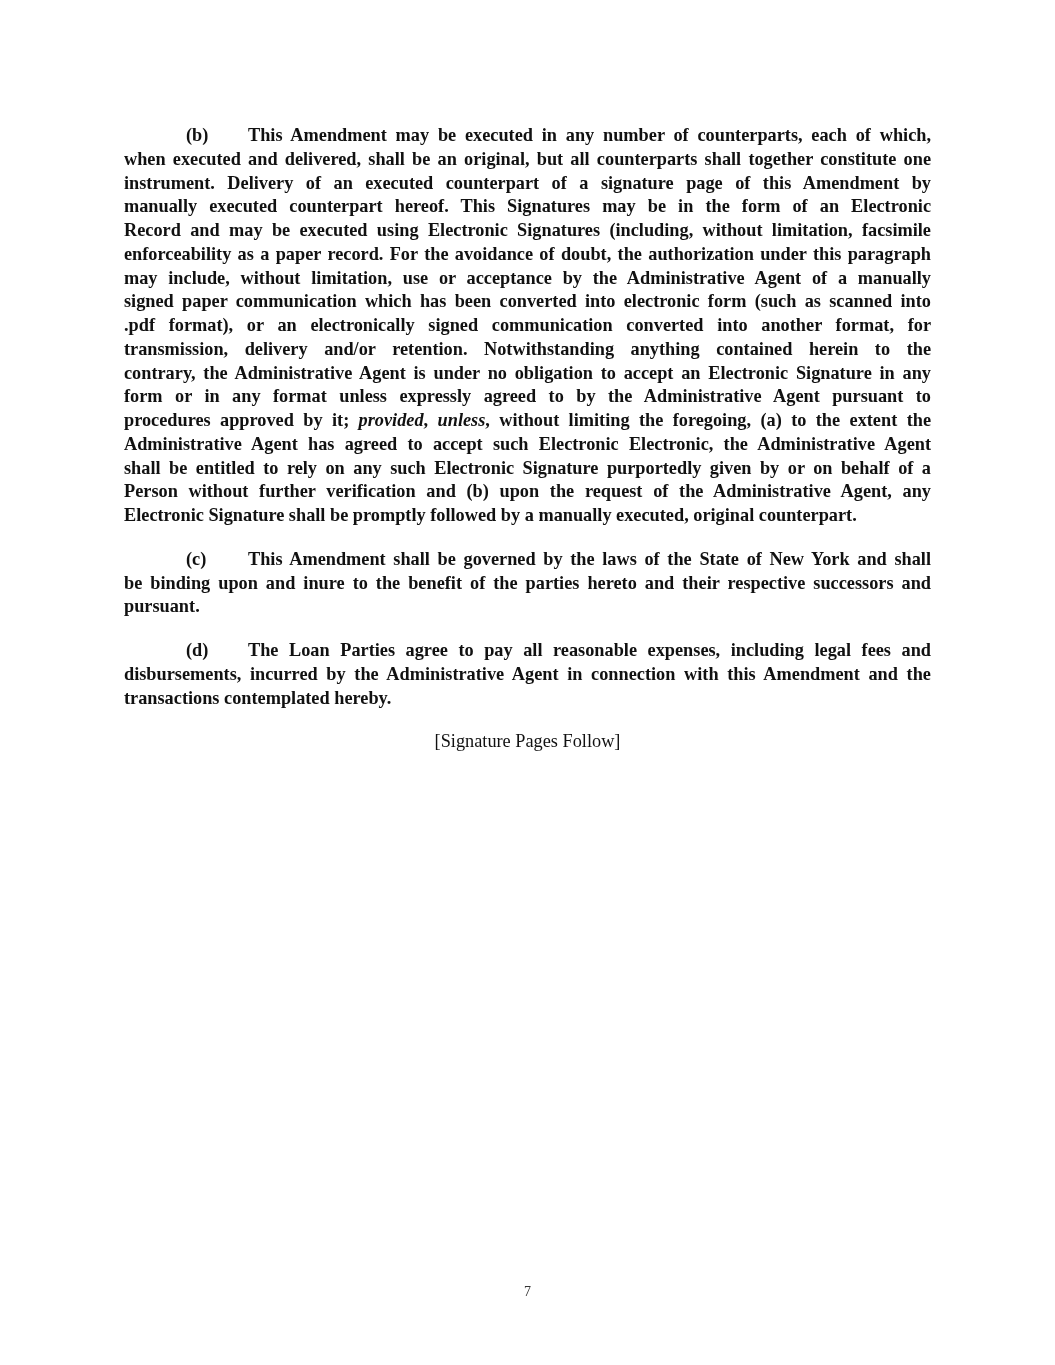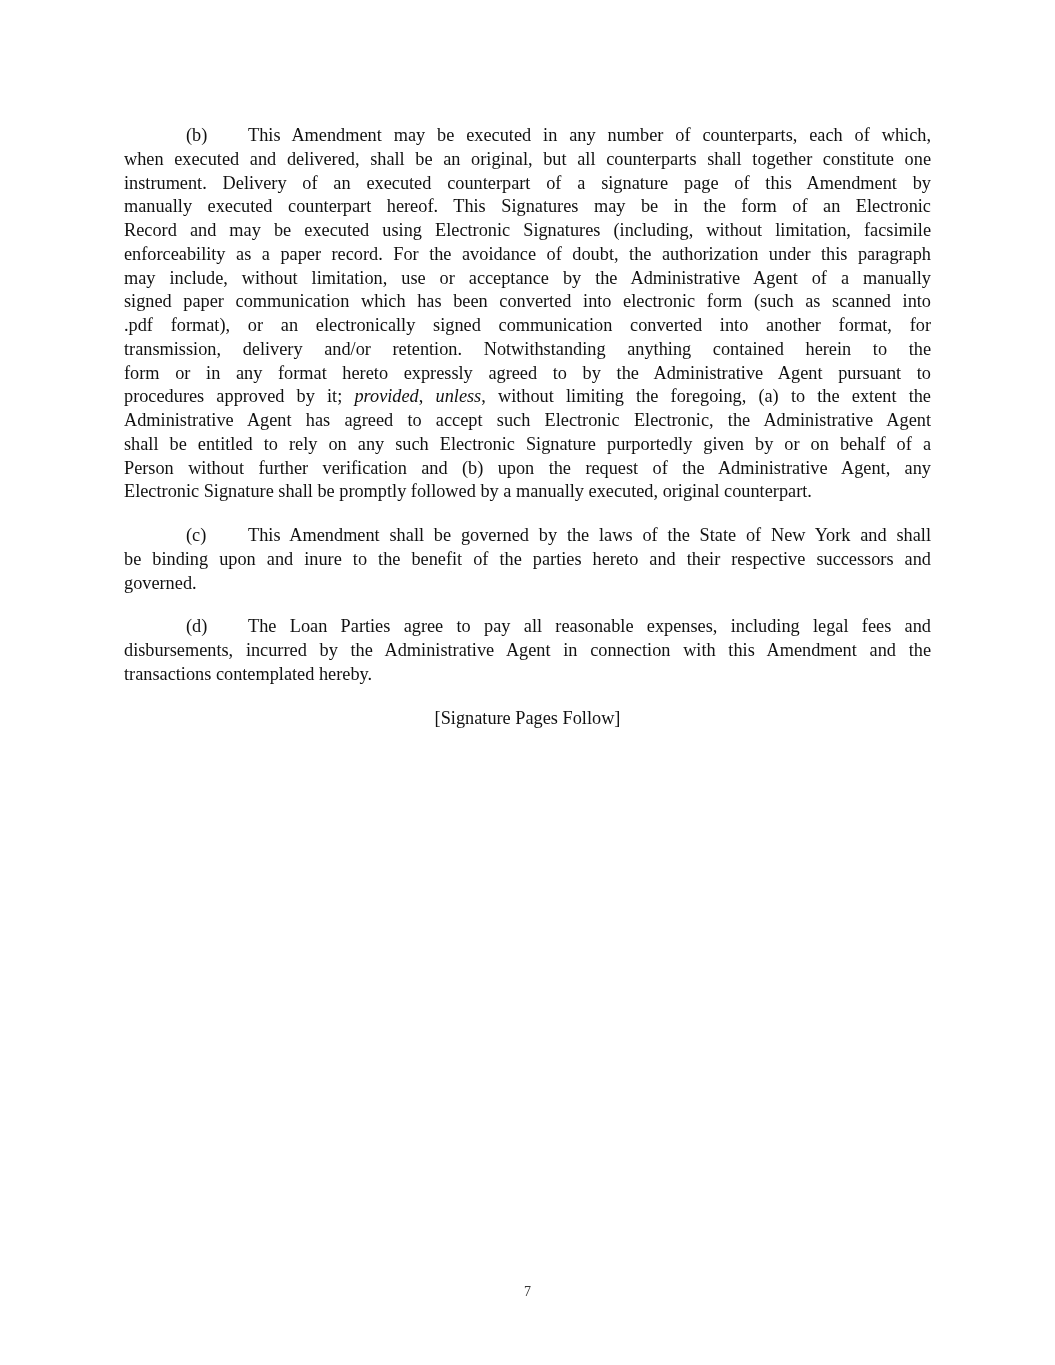--- a/index.html
+++ b/index.html
@@ -2,21 +2,21 @@
 <html><head>
   <meta charset="utf-8">
   <style>
     html, body { margin: 0; padding: 0; background: #ffffff; }
     body { width: 1055px; height: 1365px; position: relative; overflow: hidden; }
     .page {
       position: absolute; left: 124px; top: 124px; width: 807px;
       font-family: "Liberation Serif", serif; font-size: 18.3px; line-height: 23.75px;
       color: #111111;
     }
-    .para { text-align: justify; margin: 0 0 20px 0; }
+    .para { text-align: justify; margin: 0 0 20px 0; font-weight: bold; }
     .para .lbl { display: inline-block; width: 62px; margin-left: 62px; }
     .line { display: block; text-align: justify; text-align-last: justify; white-space: nowrap; }
     .line.last { text-align-last: left; }
     .center { text-align: center; margin-top: 12px; }
     .pagenum {
       position: absolute; left: 0; width: 1055px; top: 1284px; text-align: center;
       font-family: "Liberation Serif", serif; font-size: 14px; color: #333333;
     }
     i { font-style: italic; }
   </style>
@@ -29,32 +29,33 @@
     <span class="line"><span class="lbl">(b)</span><span>This Amendment may be executed in any number of counterparts, each of which,</span></span>
     <span class="line">when executed and delivered, shall be an original, but all counterparts shall together constitute one</span>
     <span class="line">instrument. Delivery of an executed counterpart of a signature page of this Amendment by</span>
     <span class="line">manually executed counterpart hereof.  This Signatures may be in the form of an Electronic</span>
     <span class="line">Record and may be executed using Electronic Signatures (including, without limitation, facsimile</span>
     <span class="line">enforceability as a paper record.  For the avoidance of doubt, the authorization under this paragraph</span>
     <span class="line">may include, without limitation, use or acceptance by the Administrative Agent of a manually</span>
     <span class="line">signed paper communication which has been converted into electronic form (such as scanned into</span>
     <span class="line">.pdf format), or an electronically signed communication converted into another format, for</span>
     <span class="line">transmission, delivery and/or retention.  Notwithstanding anything contained herein to the</span>
-    <span class="line">form or in any format hereto expressly agreed to by the Administrative Agent pursuant to</span>
+    <span class="line">contrary, the Administrative Agent is under no obligation to accept an Electronic Signature in any</span>
+    <span class="line">form or in any format unless expressly agreed to by the Administrative Agent pursuant to</span>
     <span class="line"><span>procedures approved by it; </span><i>provided</i><span>, </span><i>unless</i><span>, without limiting the foregoing, (a) to the extent the</span></span>
     <span class="line">Administrative Agent has agreed to accept such Electronic Electronic, the Administrative Agent</span>
     <span class="line">shall be entitled to rely on any such Electronic Signature purportedly given by or on behalf of a</span>
     <span class="line">Person without further verification and (b) upon the request of the Administrative Agent, any</span>
     <span class="line last">Electronic Signature shall be promptly followed by a manually executed, original counterpart.</span>
   </div>
 
   <div class="para">
     <span class="line"><span class="lbl">(c)</span><span>This Amendment shall be governed by the laws of the State of New York and shall</span></span>
     <span class="line">be binding upon and inure to the benefit of the parties hereto and their respective successors and</span>
-    <span class="line last">governed.</span>
+    <span class="line last">pursuant.</span>
   </div>
 
   <div class="para">
     <span class="line"><span class="lbl">(d)</span><span>The Loan Parties agree to pay all reasonable expenses, including legal fees and</span></span>
     <span class="line">disbursements, incurred by the Administrative Agent in connection with this Amendment and the</span>
     <span class="line last">transactions contemplated hereby.</span>
   </div>
 
   <div class="center">[Signature Pages Follow]</div>
 </div>

